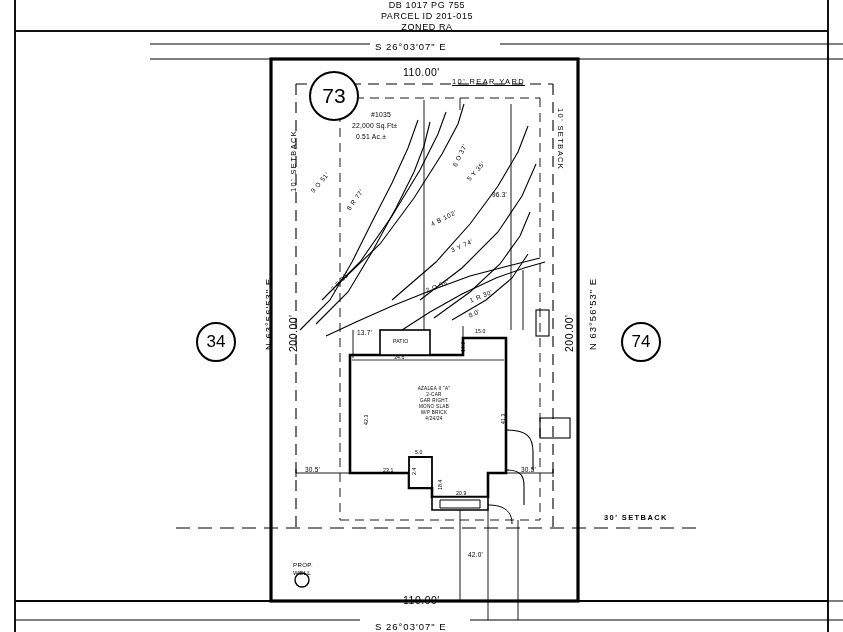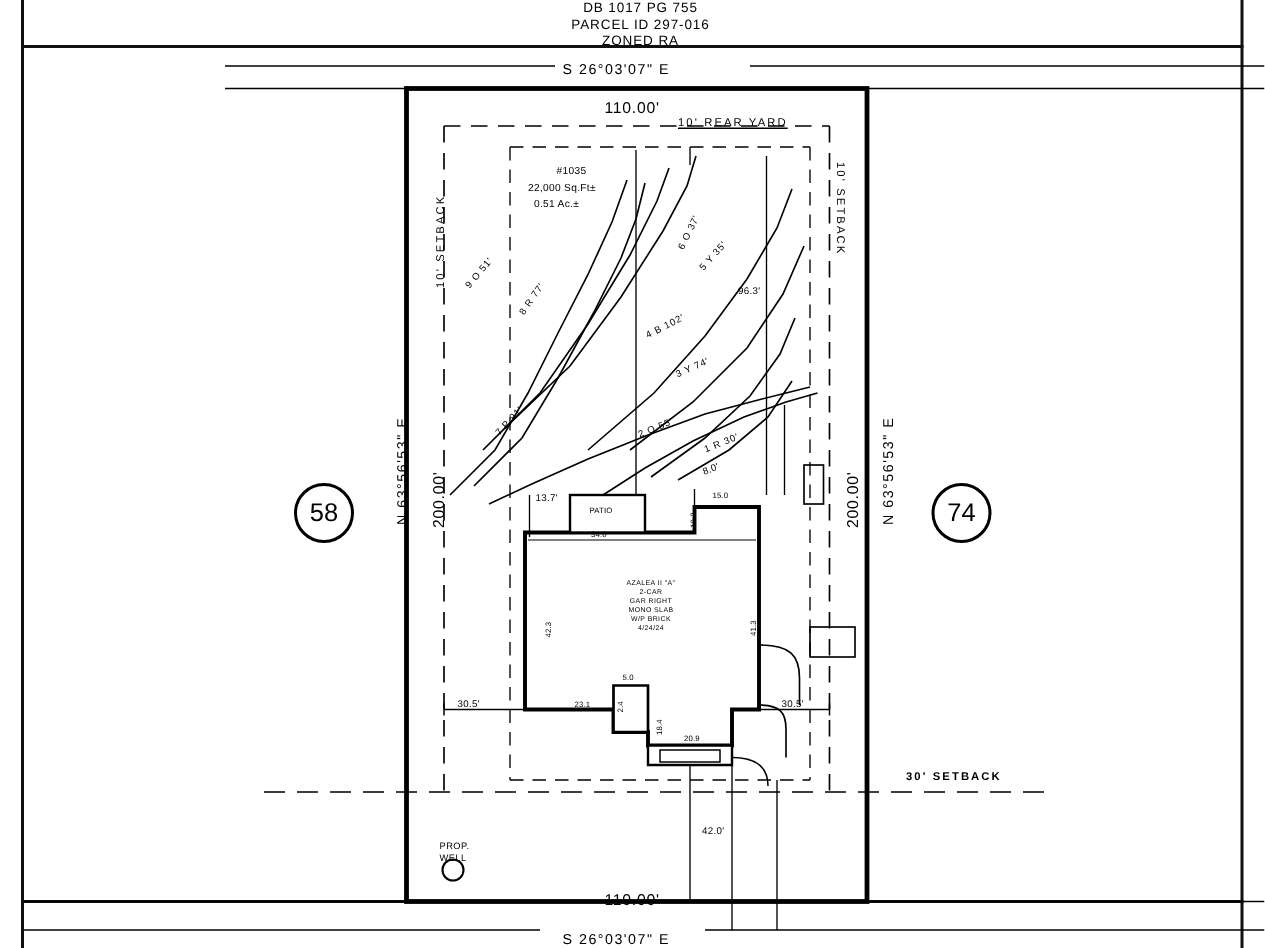--- a/index.html
+++ b/index.html
@@ -128,36 +128,37 @@
         <line x1="296" y1="469" x2="296" y2="477"></line>
         <line x1="553" y1="469" x2="553" y2="477"></line>
       </g>
 
       <circle cx="302" cy="580" r="7" stroke-width="1.4" fill="#fff"></circle>
 
     </g>
   </svg>
 
   <div class="t hdr" style="left:367px;top:1px;width:120px;">DB 1017 PG 755</div>
-  <div class="t hdr" style="left:367px;top:12px;width:120px;">PARCEL ID 297-016</div>
+  <div class="t hdr" style="left:367px;top:12px;width:120px;">PARCEL ID 201-015</div>
   <div class="t hdr" style="left:367px;top:23px;width:120px;">ZONED RA</div>
 
   <div class="t bearing" style="left:375px;top:42px;">S 26°03'07" E</div>
   <div class="t dim-lg" style="left:403px;top:67px;">110.00'</div>
 
   <div class="t dim-lg" style="left:403px;top:595px;">110.00'</div>
   <div class="t bearing" style="left:375px;top:622px;">S 26°03'07" E</div>
 
   <div class="t bearing rot90" style="left:264px;top:350px;">N 63°56'53" E</div>
   <div class="t dim-lg rot90" style="left:288px;top:352px;">200.00'</div>
 
   <div class="t bearing rot90" style="left:588px;top:350px;">N 63°56'53" E</div>
   <div class="t dim-lg rot90" style="left:564px;top:352px;">200.00'</div>
 
-  <div class="lotnum" style="left:196px;top:322px;width:36px;height:36px;font-size:17px;">58</div>
+  <div class="lotnum" style="left:309px;top:71px;width:46px;height:46px;">73</div>
+  <div class="lotnum" style="left:196px;top:322px;width:36px;height:36px;font-size:17px;">34</div>
   <div class="lotnum" style="left:621px;top:322px;width:36px;height:36px;font-size:17px;">74</div>
 
   <div class="t setback rot90" style="left:290px;top:192px;">10' SETBACK</div>
   <div class="t setback rot90cw" style="left:564px;top:108px;">10' SETBACK</div>
   <div class="t setback" style="left:452px;top:78px;text-decoration:underline;">10' REAR YARD</div>
   <div class="t setback" style="left:604px;top:514px;font-weight:bold;">30' SETBACK</div>
 
   <div class="t lotinfo" style="left:371px;top:112px;">#1035</div>
   <div class="t lotinfo" style="left:352px;top:123px;">22,000 Sq.Ft±</div>
   <div class="t lotinfo" style="left:356px;top:134px;">0.51 Ac.±</div>

